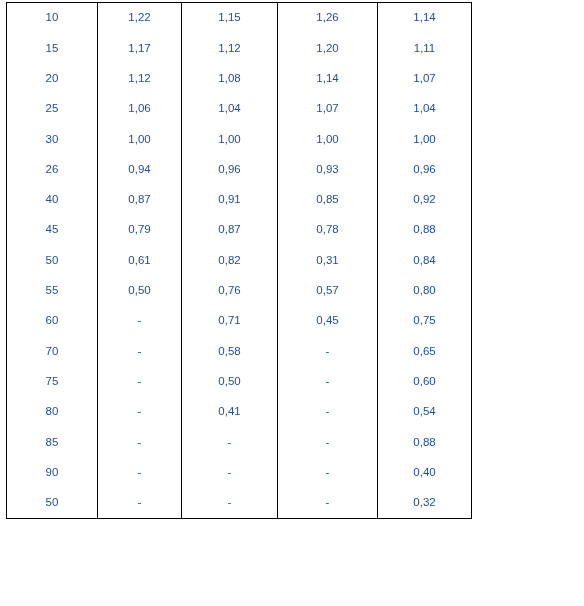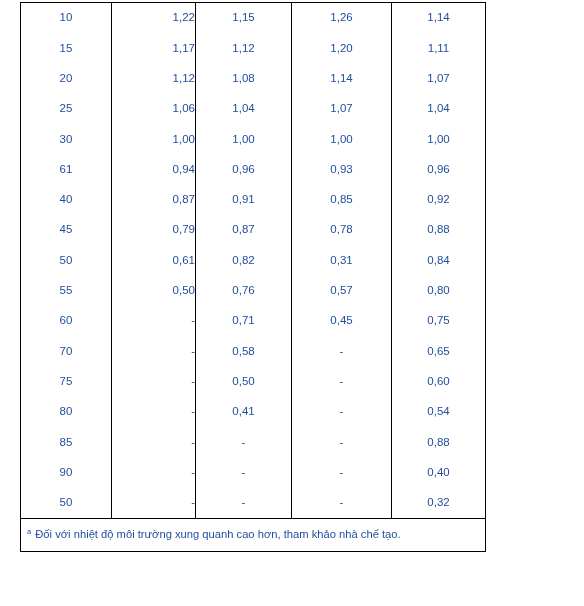--- a/index.html
+++ b/index.html
@@ -14,21 +14,21 @@
     overflow: hidden;
   }
   .page {
     position: relative;
     width: 584px;
     height: 606px;
     background: #ffffff;
   }
   .table-wrap {
     position: absolute;
-    left: 20px;
+    left: 6px;
     top: 2px;
     width: 462px;
   }
   table.data-table {
     border-collapse: collapse;
     table-layout: fixed;
     width: 462px;
     border-top: 1.2px solid #000000;
     border-bottom: 1.2px solid #000000;
     border-left: 1.2px solid #000000;
@@ -42,21 +42,21 @@
     height: 30.3px;
     padding: 0;
     text-align: center;
     vertical-align: middle;
     color: #1f4e9c;
     font-size: 11.5px;
     font-family: "Liberation Sans", sans-serif;
     line-height: 1;
   }
   table.data-table td.c0 { width: 90px; border-left: none; }
-  table.data-table td.c1 { width: 83px; text-align: right; }
+  table.data-table td.c1 { width: 83px; }
   table.data-table td.c2 { width: 95px; }
   table.data-table td.c3 { width: 99px; }
   table.data-table td.c4 { width: 93px; border-right: none; }
   table.data-table tr.footnote-row td {
     border-top: 1.2px solid #000000;
     border-left: none;
     border-right: none;
     text-align: left;
     vertical-align: middle;
     height: 32px;
@@ -109,21 +109,21 @@
             <td class="c4">1,04</td>
           </tr>
           <tr>
             <td class="c0">30</td>
             <td class="c1">1,00</td>
             <td class="c2">1,00</td>
             <td class="c3">1,00</td>
             <td class="c4">1,00</td>
           </tr>
           <tr>
-            <td class="c0">61</td>
+            <td class="c0">26</td>
             <td class="c1">0,94</td>
             <td class="c2">0,96</td>
             <td class="c3">0,93</td>
             <td class="c4">0,96</td>
           </tr>
           <tr>
             <td class="c0">40</td>
             <td class="c1">0,87</td>
             <td class="c2">0,91</td>
             <td class="c3">0,85</td>
@@ -191,20 +191,17 @@
             <td class="c2 dash">-</td>
             <td class="c3 dash">-</td>
             <td class="c4">0,40</td>
           </tr>
           <tr>
             <td class="c0">50</td>
             <td class="c1 dash">-</td>
             <td class="c2 dash">-</td>
             <td class="c3 dash">-</td>
             <td class="c4">0,32</td>
-          </tr>
-          <tr class="footnote-row">
-            <td colspan="5"><span class="fn-mark">a</span> <span class="fn-text">Đối với nhiệt độ môi trường xung quanh cao hơn, tham khảo nhà chế tạo.</span></td>
           </tr>
         </tbody>
     </table>
   </div>
 </div>
 
 </body></html>

